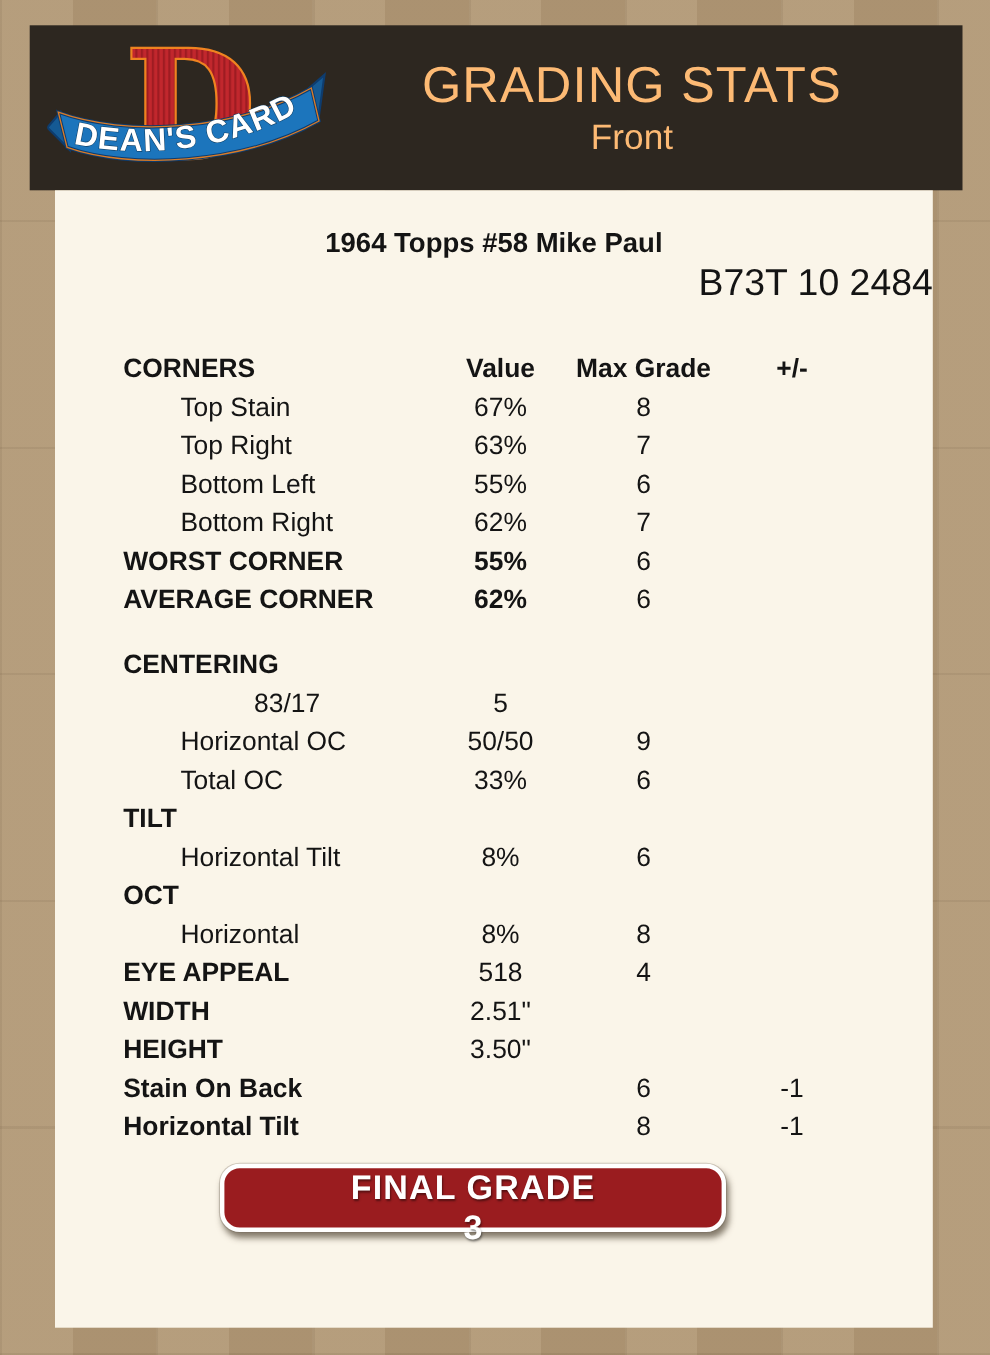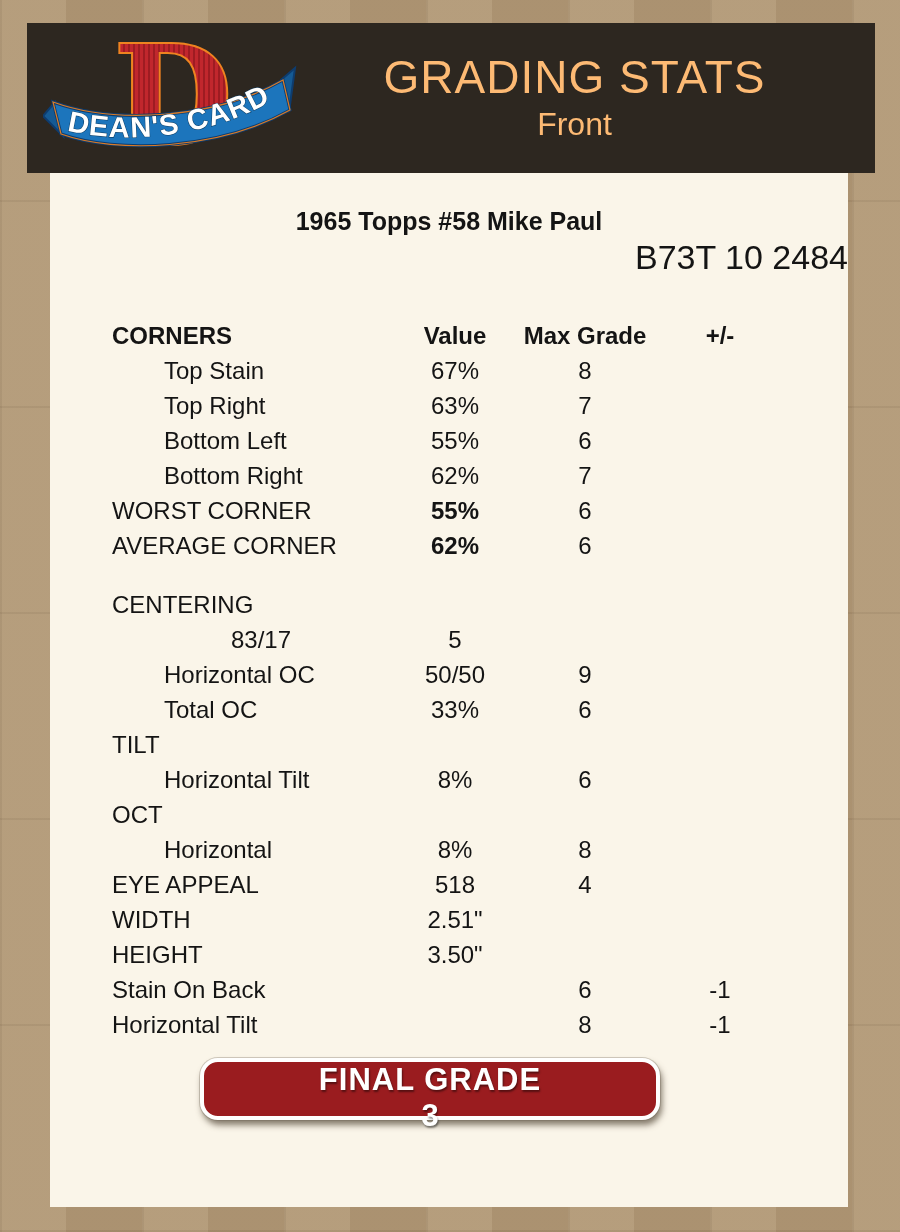--- a/index.html
+++ b/index.html
@@ -43,21 +43,21 @@
   .grading-table{ margin-top:43px; margin-left:62px; }
   .trow{
     display:grid;
     grid-template-columns:298px 90px 170px 100px;
     font-size:24px; line-height:35px; height:35px;
   }
   .trow .c-label{ text-align:left; white-space:nowrap; }
   .trow .c-value, .trow .c-grade, .trow .c-pm{ text-align:center; white-space:nowrap; }
   .trow.head{ font-weight:bold; }
   .trow.indent .c-label{ padding-left:52px; }
-  .trow.bold-label .c-label{ font-weight:normal; }
+  .trow.bold-label .c-label{ font-weight:bold; }
   .trow.bold-value .c-value{ font-weight:bold; }
   .trow.gap-before{ margin-top:24px;gap:36px; }
 
   .final-grade{
     margin:16px 0 0 150px;
     width:460px; height:62px;
     background:var(--grade-red);
     border:4px solid #ffffff;
     border-radius:18px;
     box-shadow:2px 5px 6px rgba(110,100,85,0.85), 0 0 0 1px rgba(160,150,135,0.45);
@@ -95,21 +95,21 @@
       </text>
     </g>
   </svg>
   <div class="header-text">
     <div class="header-title">GRADING STATS</div>
     <div class="header-subtitle">Front</div>
   </div>
 </div>
 
 <div class="panel">
-  <div class="card-title">1965 Topps #58 Mike Paul</div>
+  <div class="card-title">1964 Topps #58 Mike Paul</div>
   <div class="card-serial">B73T 10 2484</div>
 
   <div class="grading-table">
     <div class="trow head">
       <div class="c-label">CORNERS</div>
       <div class="c-value">Value</div>
       <div class="c-grade">Max Grade</div>
       <div class="c-pm">+/-</div>
     </div>
     <div>

